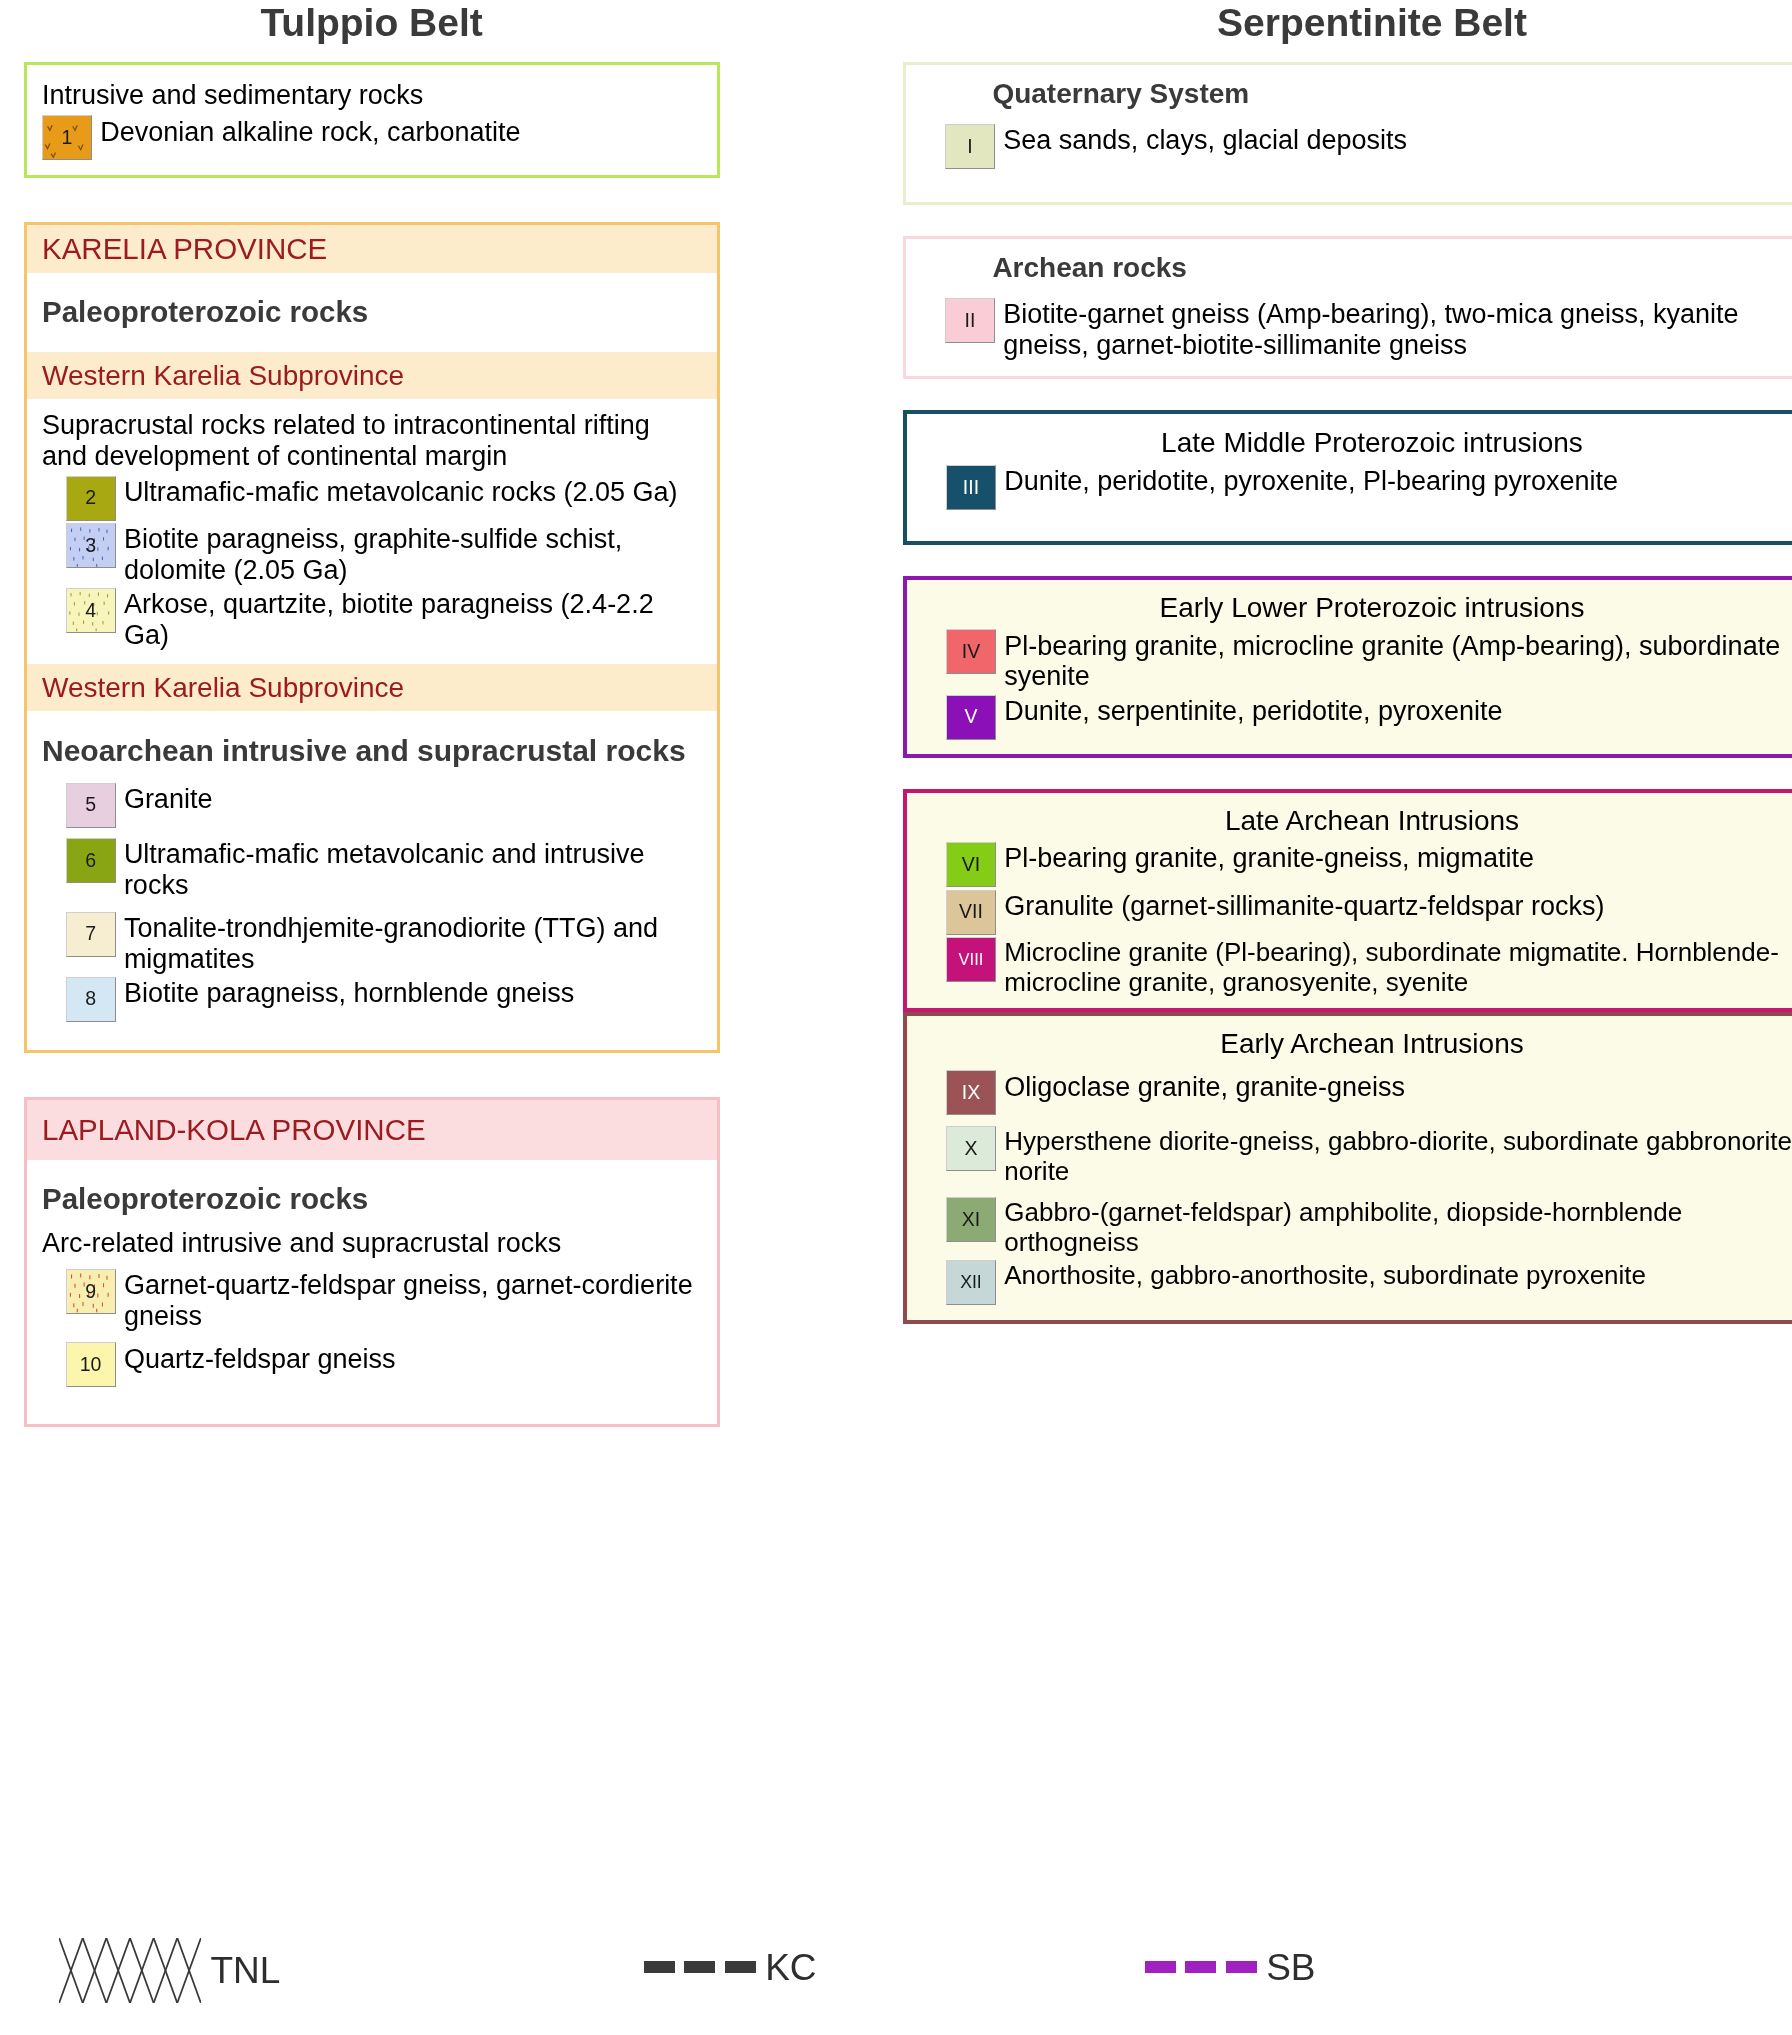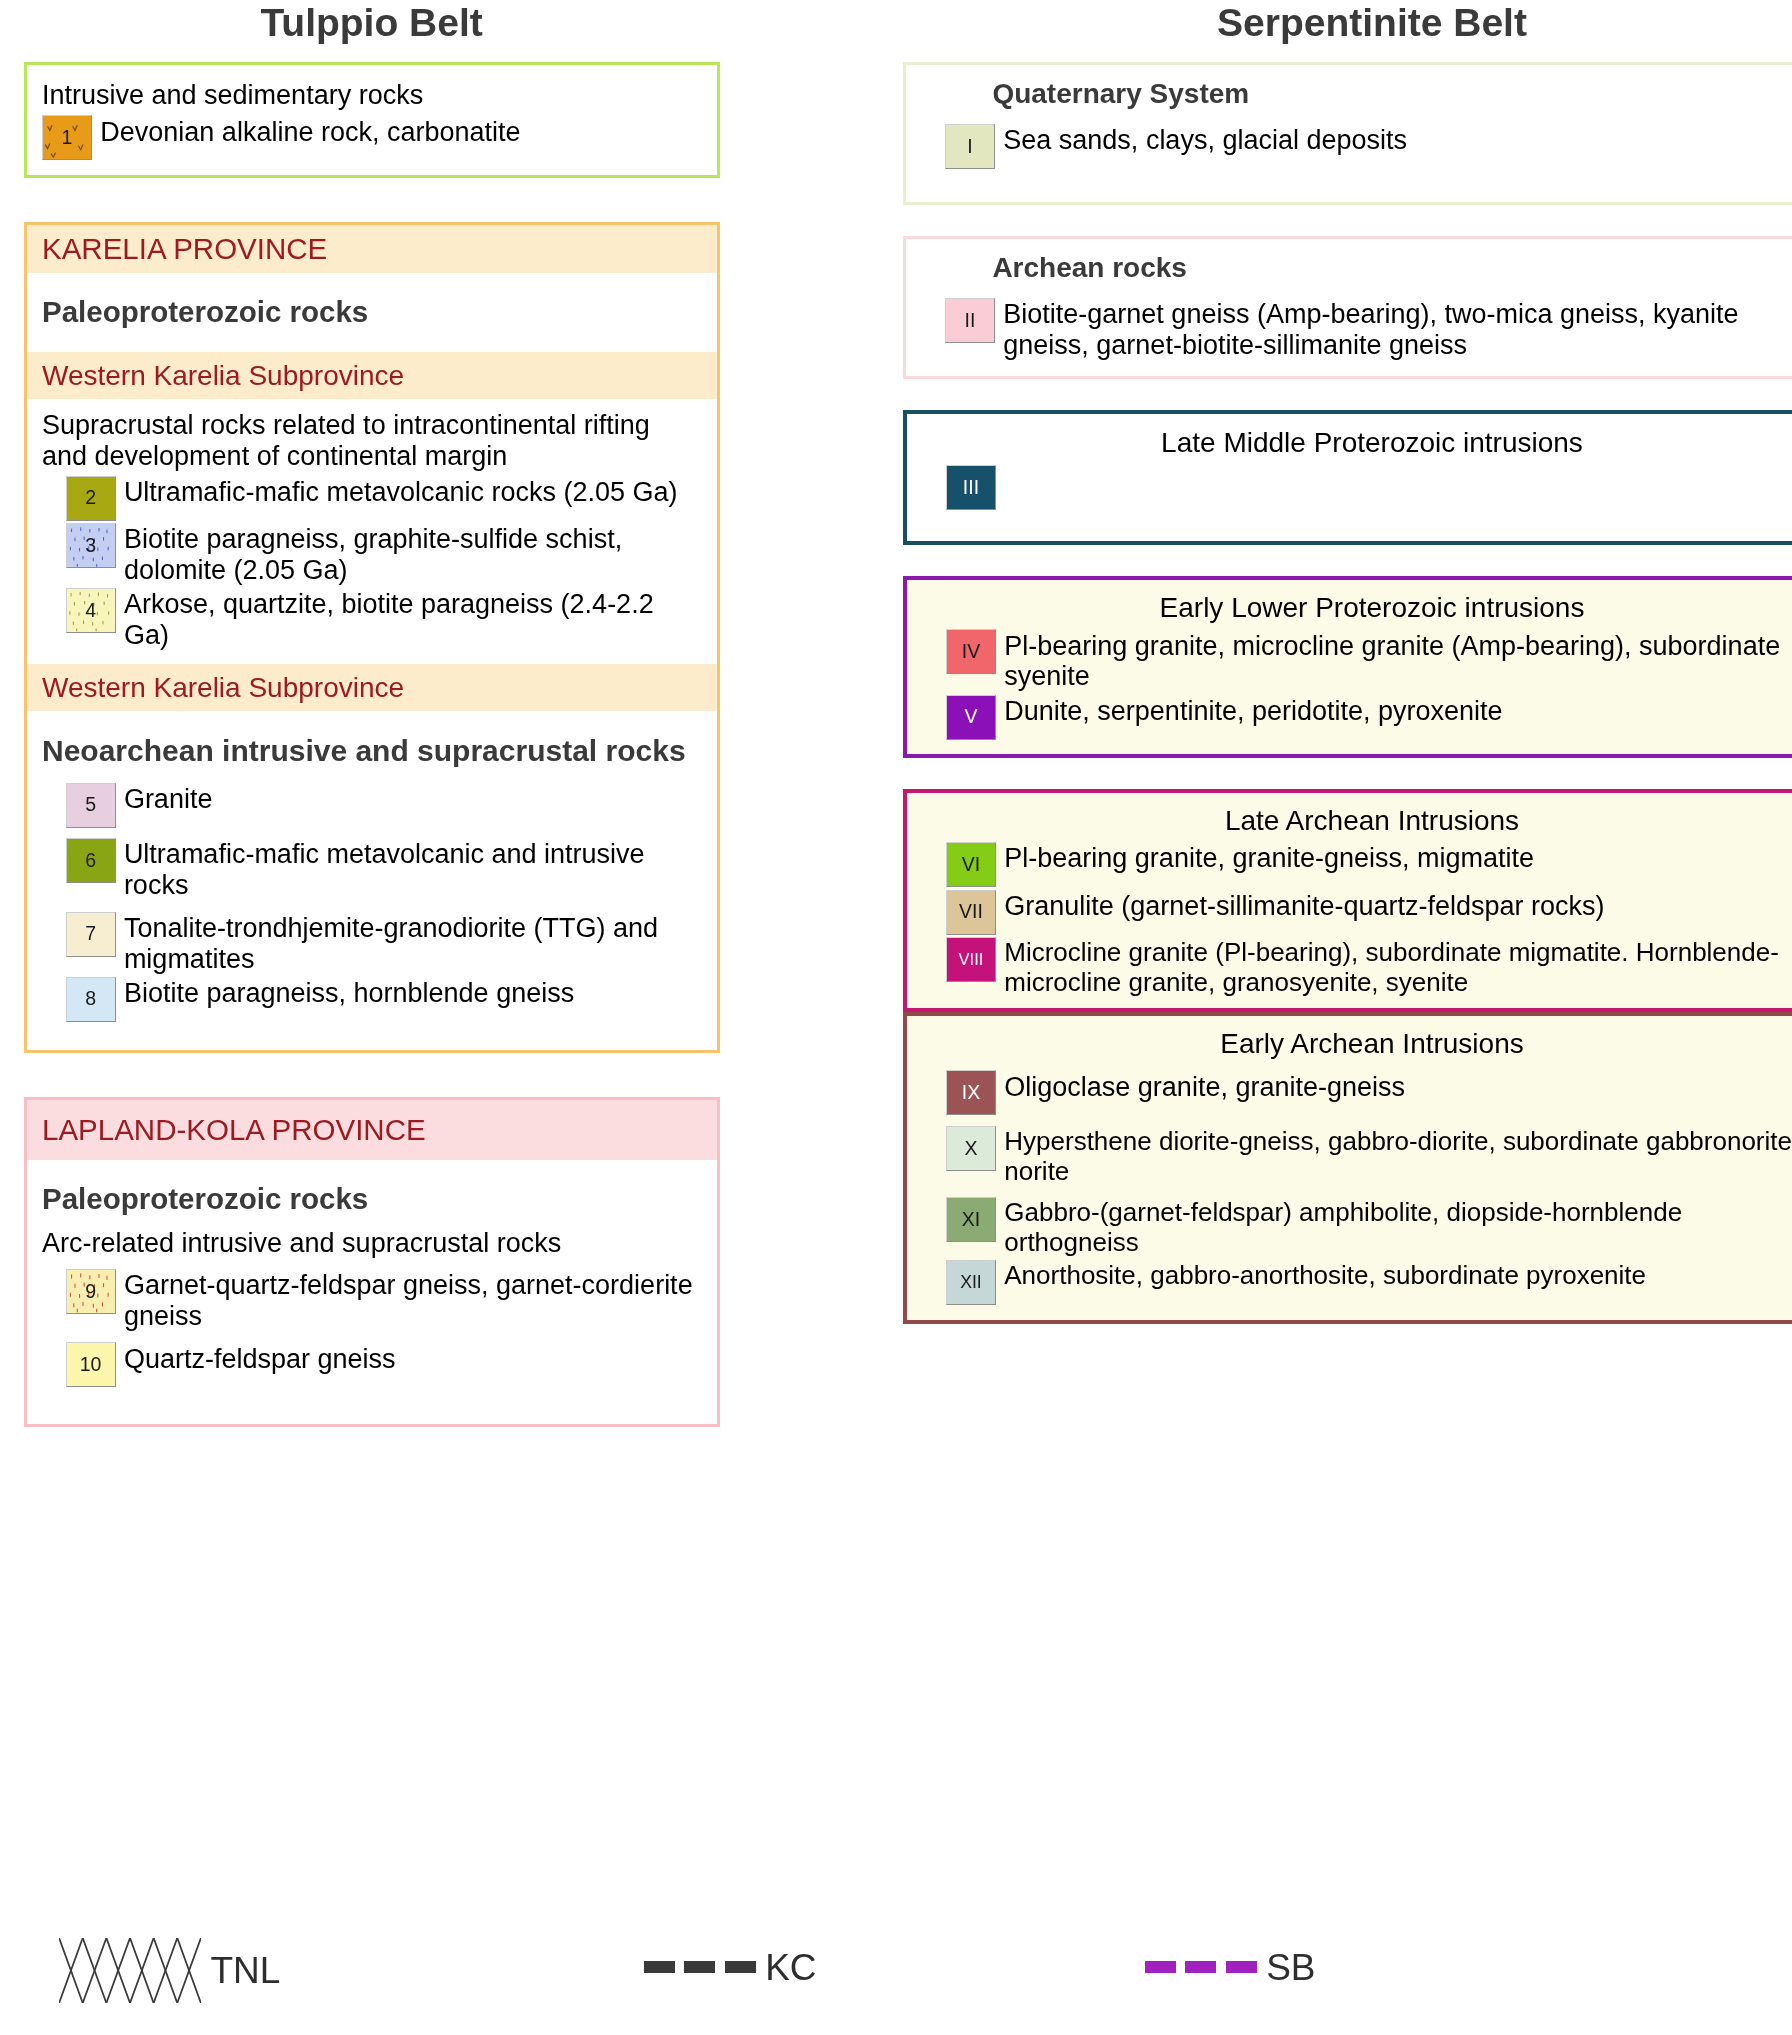--- a/index.html
+++ b/index.html
@@ -368,20 +368,21 @@
     </div>
 
     <div class="gap-md"></div>
 
     <div class="box box-latemid">
       <div class="r-heading ctr">Late Middle Proterozoic intrusions</div>
       <div class="lrow">
         <div class="swatch dark" style="background:#17506a;">
           <span class="num">III</span>
         </div>
+        <div class="ltext">Dunite, peridotite, pyroxenite, Pl-bearing pyroxenite</div>
       </div>
       <div class="gap-sm"></div>
     </div>
 
     <div class="gap-md"></div>
 
     <div class="box box-earlylow">
       <div class="r-heading ctr">Early Lower Proterozoic intrusions</div>
       <div class="lrow">
         <div class="swatch" style="background:#f0666a;">

